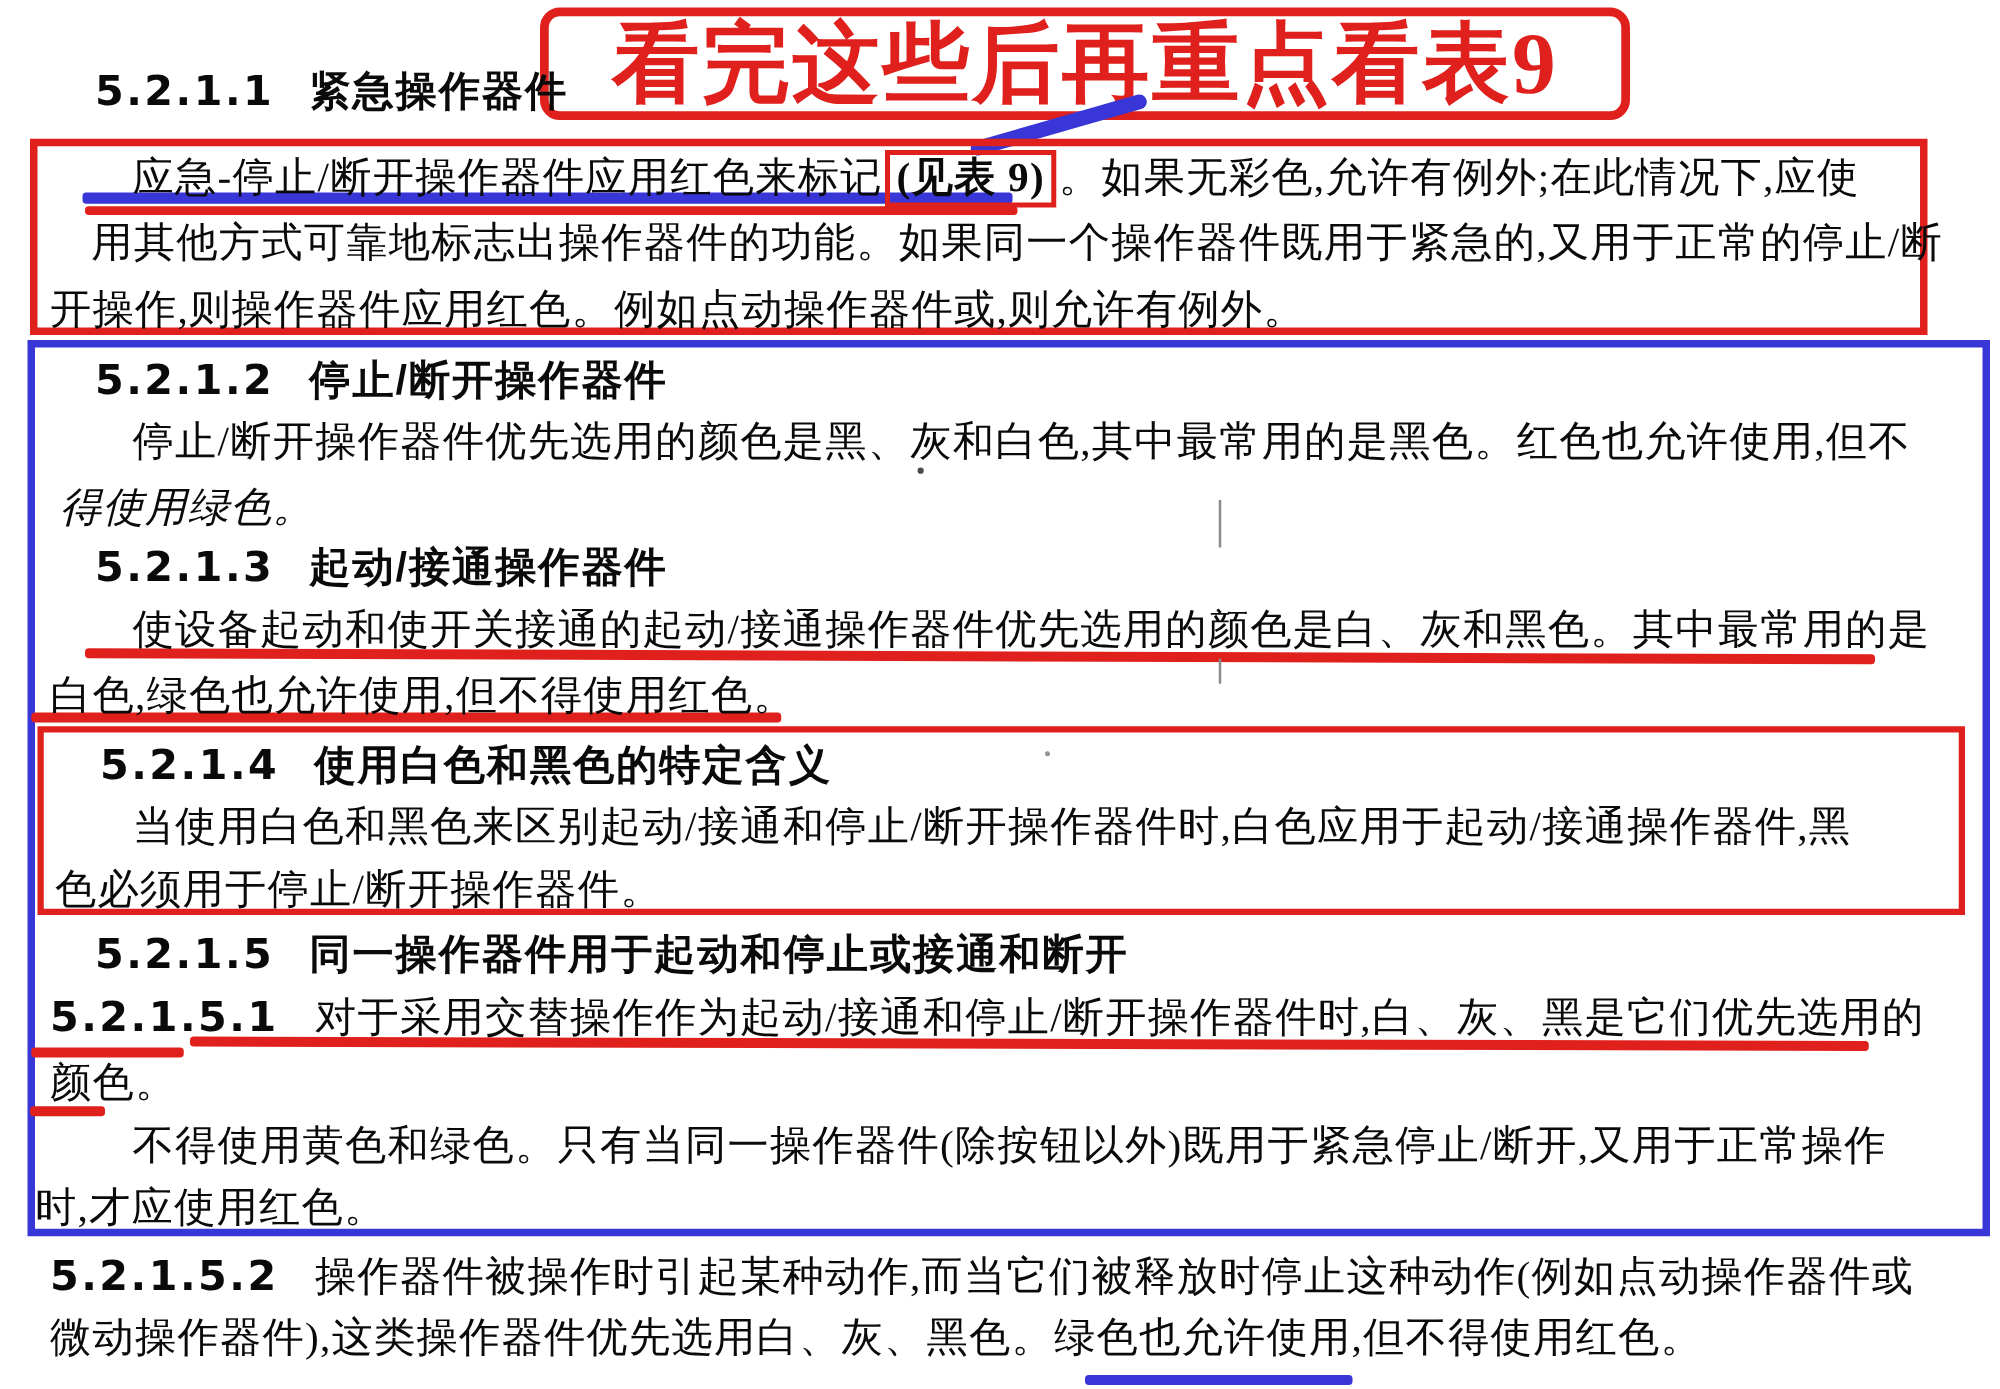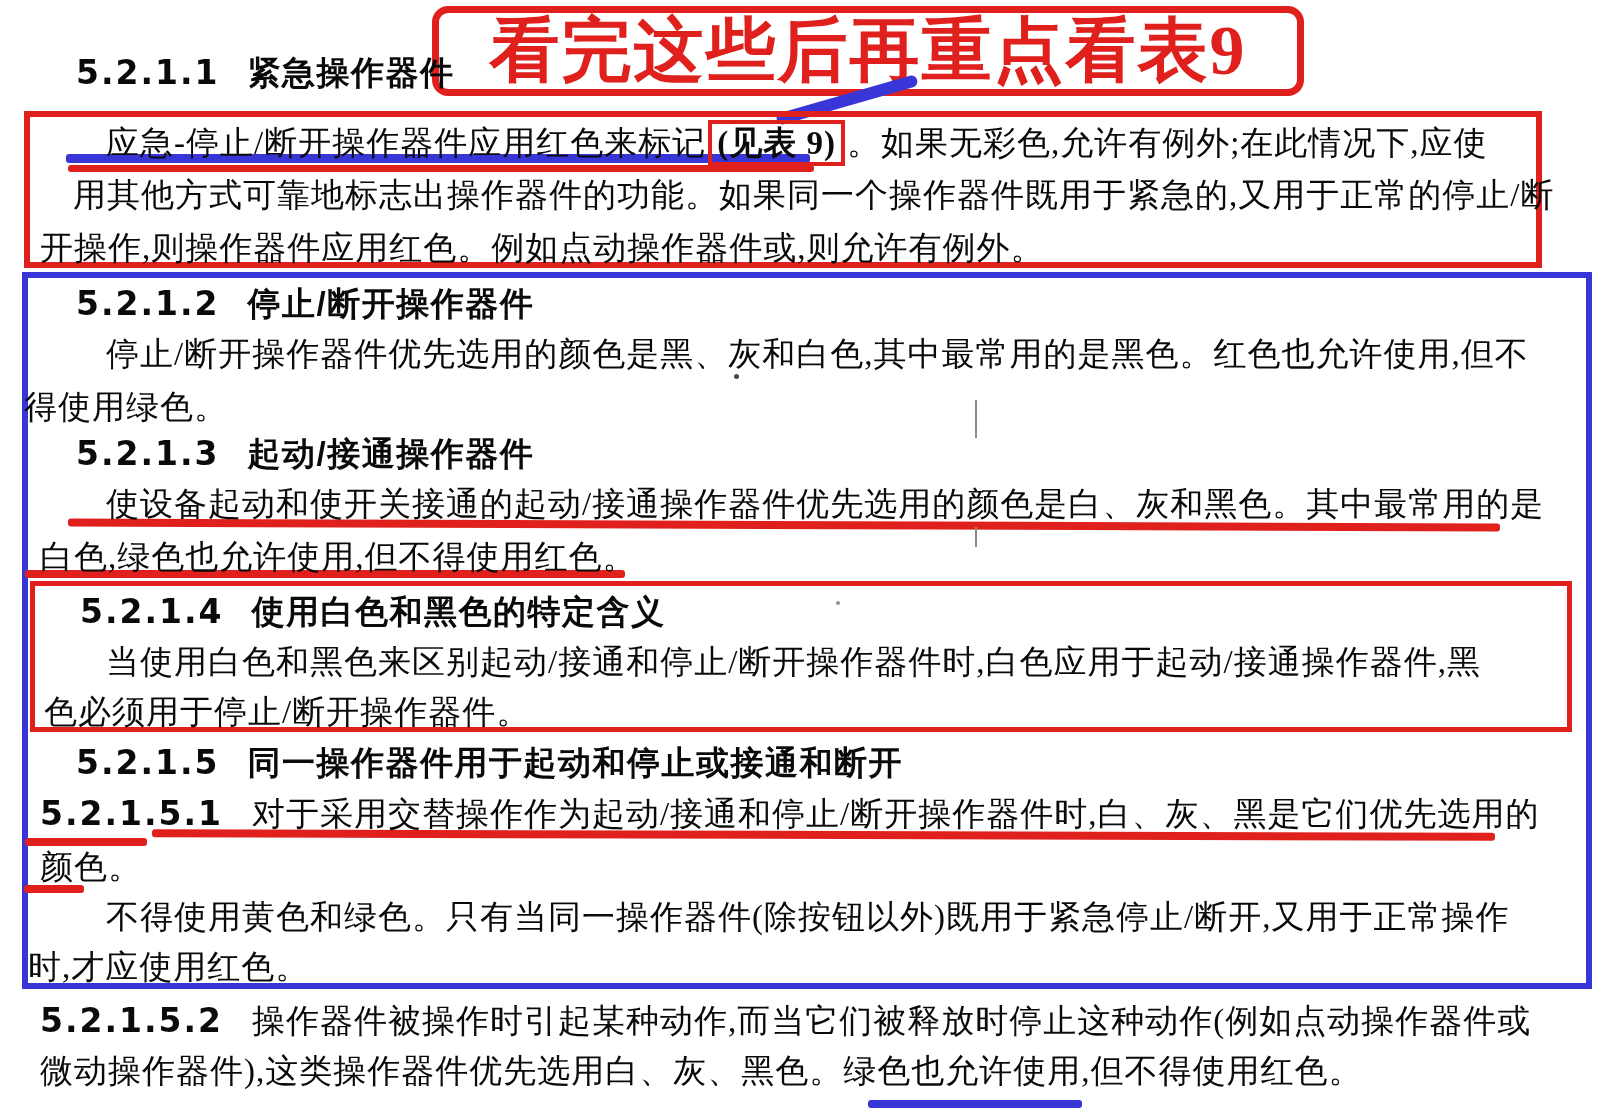--- a/index.html
+++ b/index.html
@@ -69,21 +69,21 @@
 <div class="t" style="left:106px;top:120px;">
   <span>应急-停止/断开操作器件应用红色来标记</span><span class="refbox">(见表 9)</span><span>。如果无彩色,允许有例外;在此情况下,应使</span>
 </div>
 <div class="t" style="left:28px;top:174px;margin-left:45px;">用其他方式可靠地标志出操作器件的功能。如果同一个操作器件既用于紧急的,又用于正常的停止/断</div>
 <div class="t" style="left:40px;top:227px;">开操作,则操作器件应用红色。例如点动操作器件或,则允许有例外。</div>
 
 <div class="t hd" style="left:40px;top:283px;">
   <span class="num">5.2.1.2</span><span class="ttl">停止/断开操作器件</span>
 </div>
 <div class="t" style="left:106px;top:333px;">停止/断开操作器件优先选用的颜色是黑、灰和白色,其中最常用的是黑色。红色也允许使用,但不</div>
-<div class="t" style="left:24px;top:386px;">得使用绿色。</div>
+<div class="t" style="left:48px;top:386px;font-style:italic;">得使用绿色。</div>
 
 <div class="t hd" style="left:40px;top:433px;">
   <span class="num">5.2.1.3</span><span class="ttl">起动/接通操作器件</span>
 </div>
 <div class="t" style="left:106px;top:483px;">使设备起动和使开关接通的起动/接通操作器件优先选用的颜色是白、灰和黑色。其中最常用的是</div>
 <div class="t" style="left:40px;top:536px;">白色,绿色也允许使用,但不得使用红色。</div>
 
 <div class="t hd" style="left:44px;top:591px;">
   <span class="num">5.2.1.4</span><span class="ttl">使用白色和黑色的特定含义</span>
 </div>

